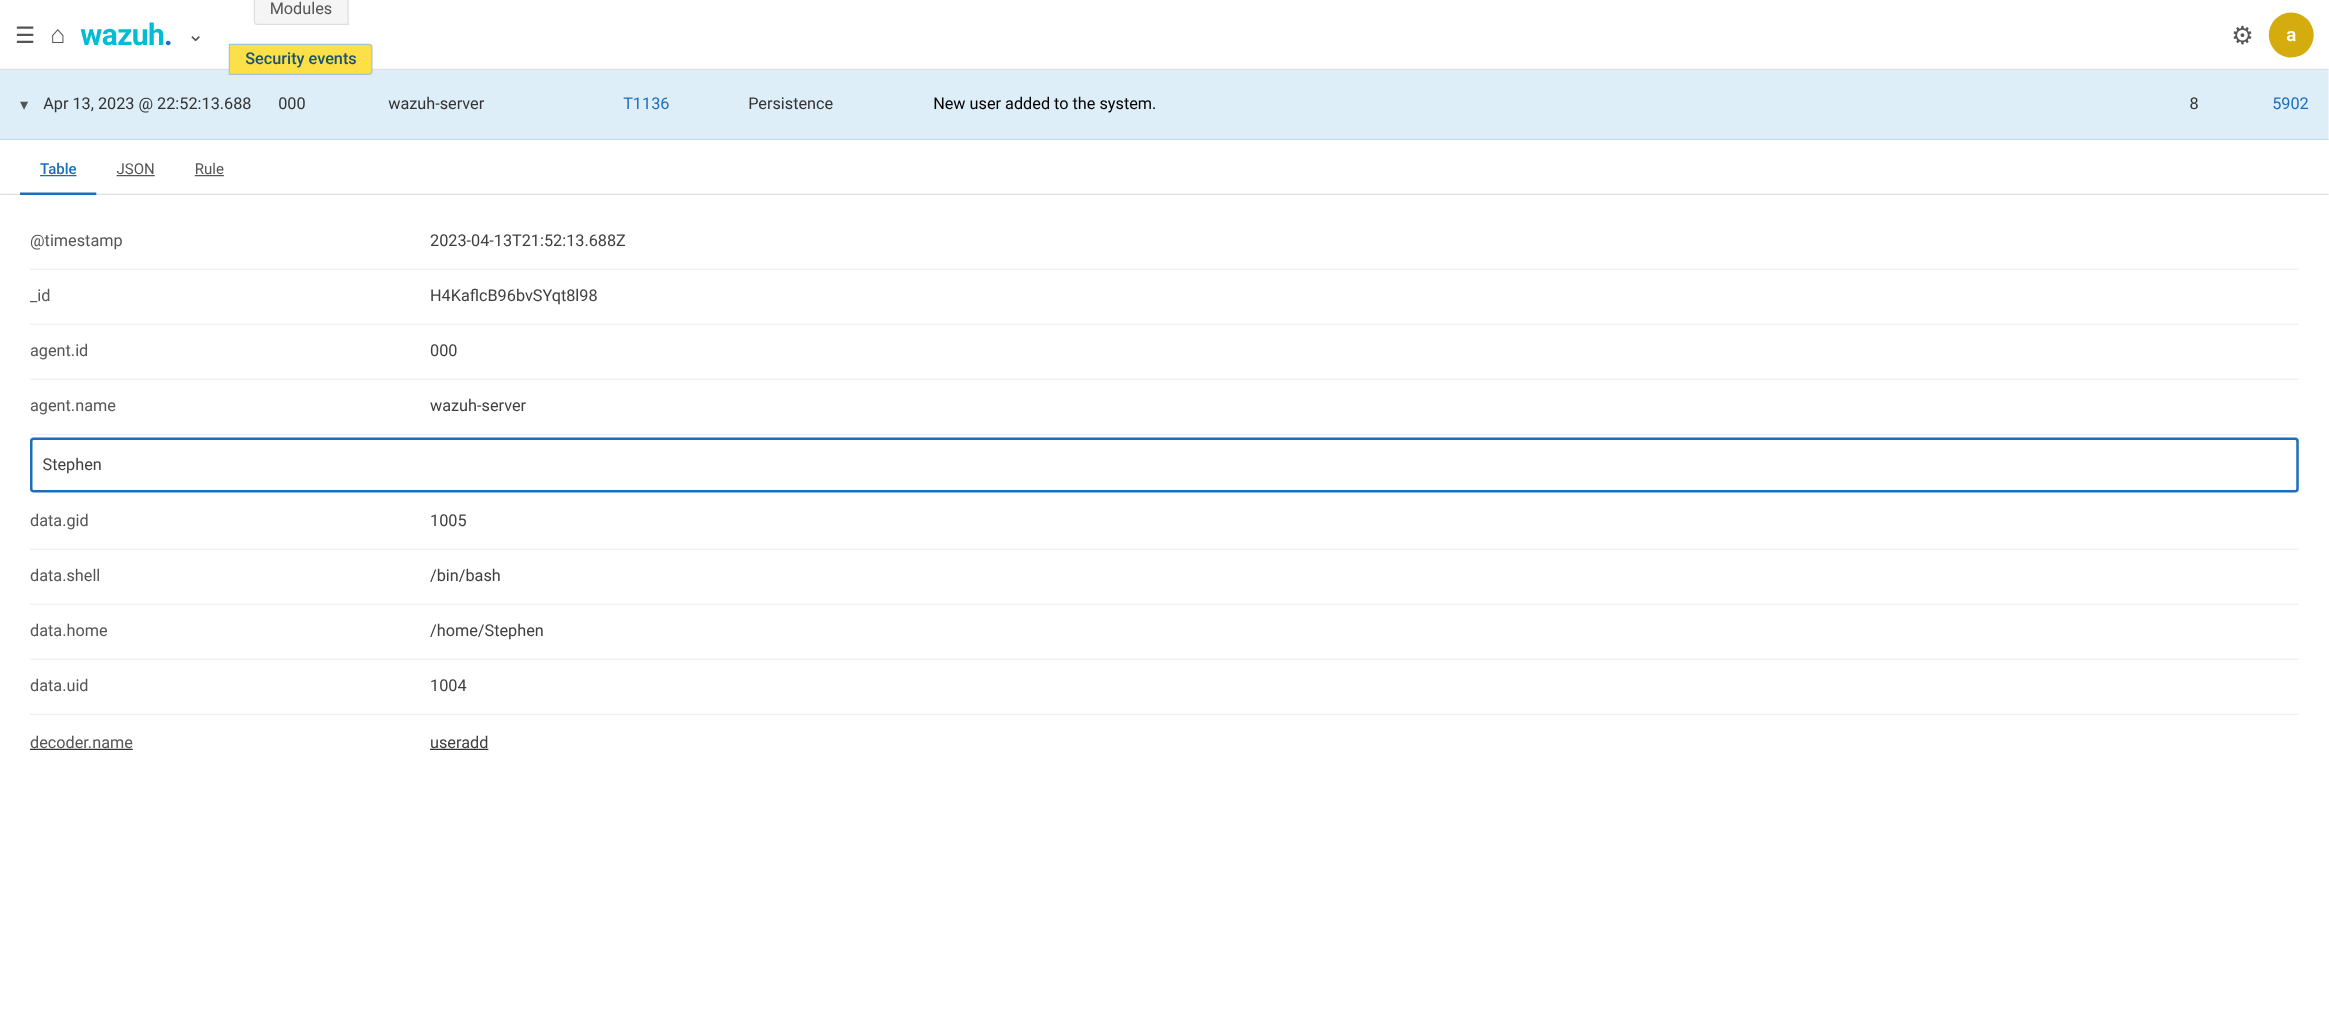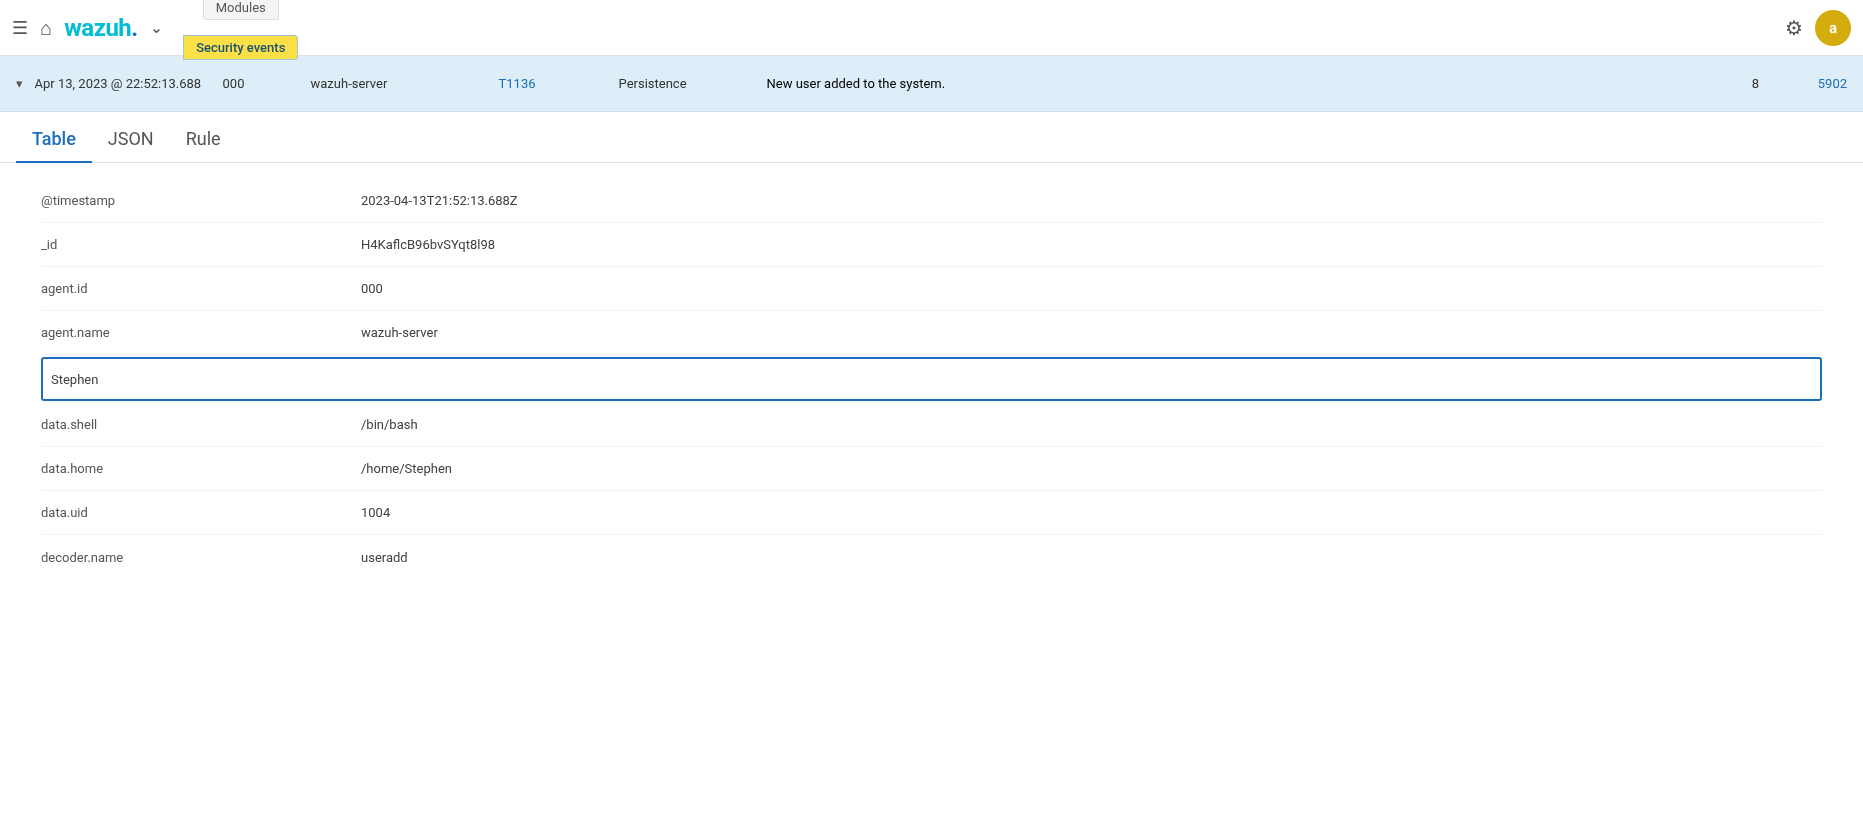--- a/index.html
+++ b/index.html
@@ -99,60 +99,61 @@
     .event-row-toggle {
       color: #555;
       cursor: pointer;
       margin-right: 12px;
       font-size: 13px;
     }
     .event-timestamp { font-size: 13px; color: #333; min-width: 180px; }
     .event-agent-id { font-size: 13px; color: #333; min-width: 80px; margin-left: 8px; }
     .event-agent-name { font-size: 13px; color: #333; min-width: 180px; margin-left: 8px; }
     .event-technique { font-size: 13px; color: #1a6ebd; min-width: 100px; margin-left: 8px; cursor: pointer; }
-    .event-tactic { font-size: 13px; color: #333; min-width: 140px; margin-left: 20px; }
+    .event-tactic { font-size: 13px; color: #333; min-width: 140px; margin-left: 0; }
     .event-description { font-size: 13px; color: #000000; flex: 1; margin-left: 8px; }
     .event-level { font-size: 13px; color: #333; min-width: 60px; text-align: right; margin-left: 8px; }
     .event-rule-id { font-size: 13px; color: #1a6ebd; min-width: 80px; text-align: right; margin-left: 8px; cursor: pointer; }
 
     
     .tabs-bar {
       display: flex;
       align-items: center;
       padding: 0 0 0 16px;
       border-bottom: 1px solid #e0e0e0;
       margin-top: 4px;
       gap: 0;
     }
     .tab {
       padding: 12px 16px;
-      font-size: 18px;
+      font-size: 12px;
       color: #555;
       cursor: pointer;
       border-bottom: 2px solid transparent;
       margin-bottom: -1px;
+      text-decoration: underline;
     }
     .tab.active {
       color: #1a6ebd;
       border-bottom: 2px solid #1a6ebd;
       font-weight: 500;
     }
 
     
     .table-content {
-      padding: 16px 41px;
+      padding: 16px 24px;
     }
     .field-row {
       display: flex;
       align-items: stretch;
       padding: 10px 0;
       border-bottom: 1px solid #f0f0f0;
       min-height: 44px;
     }
-    .field-row:last-child { border-bottom: none; }
+    .field-row:last-child { border-bottom: none; text-decoration: underline; }
     .field-key {
       width: 320px;
       min-width: 320px;
       font-size: 13px;
       color: #555;
       padding-right: 16px;
       display: flex;
       align-items: center;
     }
     .field-value {
@@ -224,20 +225,24 @@
       <div class="field-value">000</div>
     </div>
     <div class="field-row">
       <div class="field-key">agent.name</div>
       <div class="field-value">wazuh-server</div>
     </div>
     <div class="field-row highlighted">
       <div class="field-value">Stephen</div>
     </div>
     <div class="field-row">
+      <div class="field-key">data.gid</div>
+      <div class="field-value">1005</div>
+    </div>
+    <div class="field-row">
       <div class="field-key">data.shell</div>
       <div class="field-value">/bin/bash</div>
     </div>
     <div class="field-row">
       <div class="field-key">data.home</div>
       <div class="field-value">/home/Stephen</div>
     </div>
     <div class="field-row">
       <div class="field-key">data.uid</div>
       <div class="field-value">1004</div>

